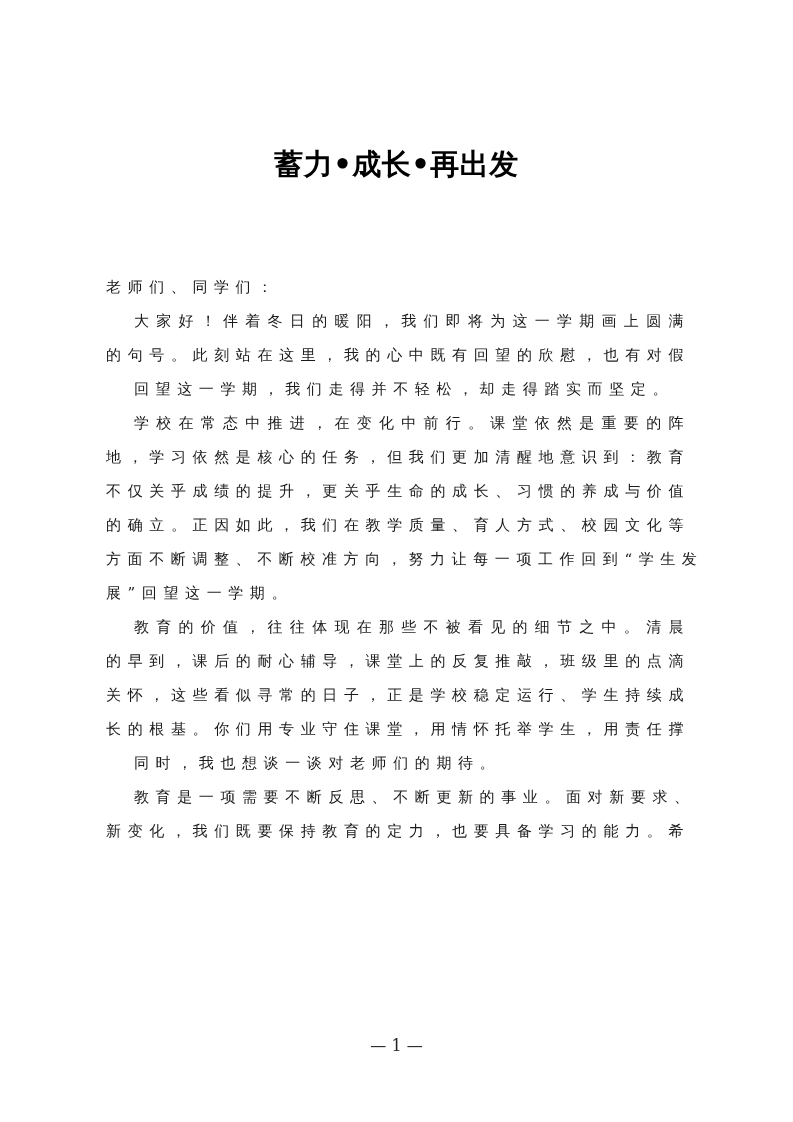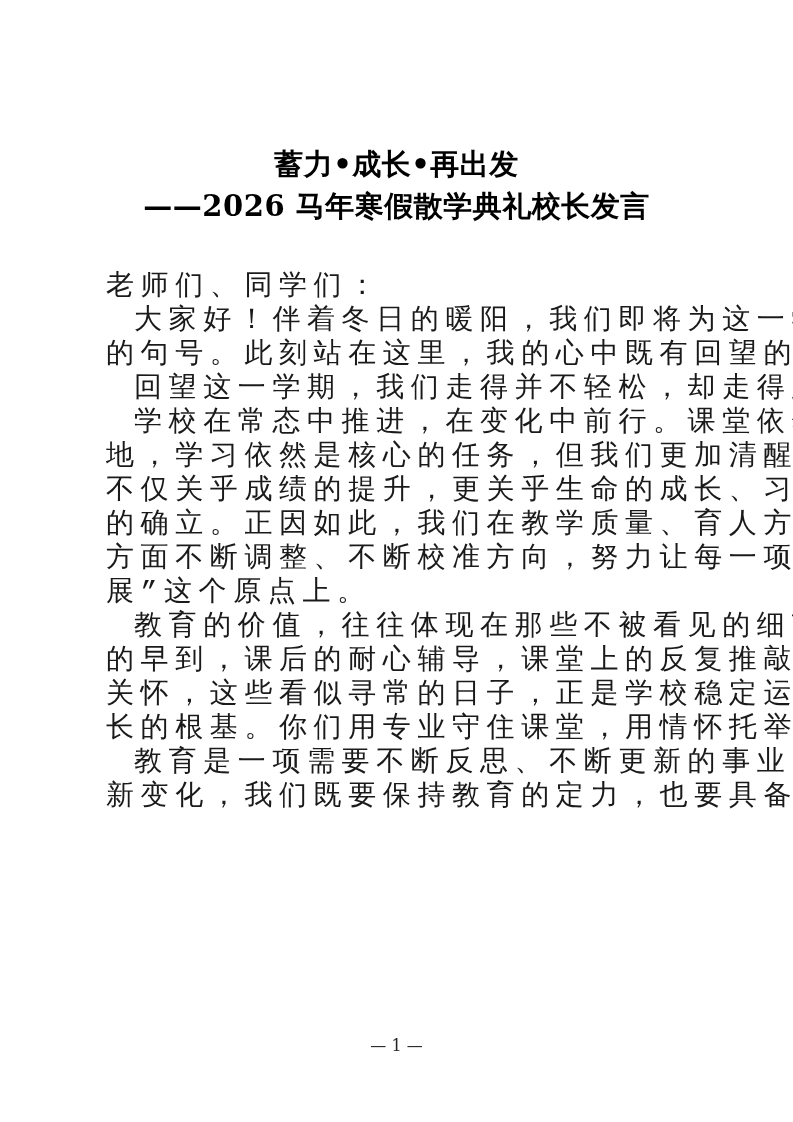--- a/index.html
+++ b/index.html
@@ -38,26 +38,25 @@
     .title.t2 { top: 188px; }
     .body-text {
       position: absolute;
       left: 106px;
       top: 270px;
       width: 584px;
     }
     .line {
       height: 34px;
       line-height: 34px;
-      font-size: 28px;
+      font-size: 15px;
       white-space: nowrap;
       color: #1a1a1a;
       display: flex;
       justify-content: space-between;
-      font-family: Liberation Mono, monospace;
     }
     .line.indent { padding-left: 28px; }
     .line.last { justify-content: flex-start; }
     .line span.txt {
       display: block;
       width: 100%;
       text-align: justify;
       text-align-last: justify;
       letter-spacing: 6.6px;
     }
@@ -72,21 +71,20 @@
       text-align: center;
       font-size: 16px;
       color: #222;
     }
   </style>
 </head>
 <body>
 
 <div class="page">
   <div class="title t1">蓄力•成长•再出发</div>
-  <div class="title t2">——2026 马年寒假散学典礼校长发言</div>
 
   <div class="body-text">
     <div class="line last">
       <span class="txt">老师们、同学们：</span>
     </div>
     <div id="lines-container">
         <div class="line indent">
           <span class="txt">大家好！伴着冬日的暖阳，我们即将为这一学期画上圆满</span>
         </div>
         <div class="line">
@@ -104,33 +102,36 @@
         <div class="line">
           <span class="txt">不仅关乎成绩的提升，更关乎生命的成长、习惯的养成与价值</span>
         </div>
         <div class="line">
           <span class="txt">的确立。正因如此，我们在教学质量、育人方式、校园文化等</span>
         </div>
         <div class="line">
           <span class="txt">方面不断调整、不断校准方向，努力让每一项工作回到“学生发</span>
         </div>
         <div class="line last">
-          <span class="txt">展”这个原点上。</span>
+          <span class="txt">展”回望这一学期。</span>
         </div>
         <div class="line indent">
           <span class="txt">教育的价值，往往体现在那些不被看见的细节之中。清晨</span>
         </div>
         <div class="line">
           <span class="txt">的早到，课后的耐心辅导，课堂上的反复推敲，班级里的点滴</span>
         </div>
         <div class="line">
           <span class="txt">关怀，这些看似寻常的日子，正是学校稳定运行、学生持续成</span>
         </div>
         <div class="line">
           <span class="txt">长的根基。你们用专业守住课堂，用情怀托举学生，用责任撑</span>
+        </div>
+        <div class="line indent last">
+          <span class="txt">同时，我也想谈一谈对老师们的期待。</span>
         </div>
         <div class="line indent">
           <span class="txt">教育是一项需要不断反思、不断更新的事业。面对新要求、</span>
         </div>
         <div class="line">
           <span class="txt">新变化，我们既要保持教育的定力，也要具备学习的能力。希</span>
         </div>
       </div>
   </div>
 

